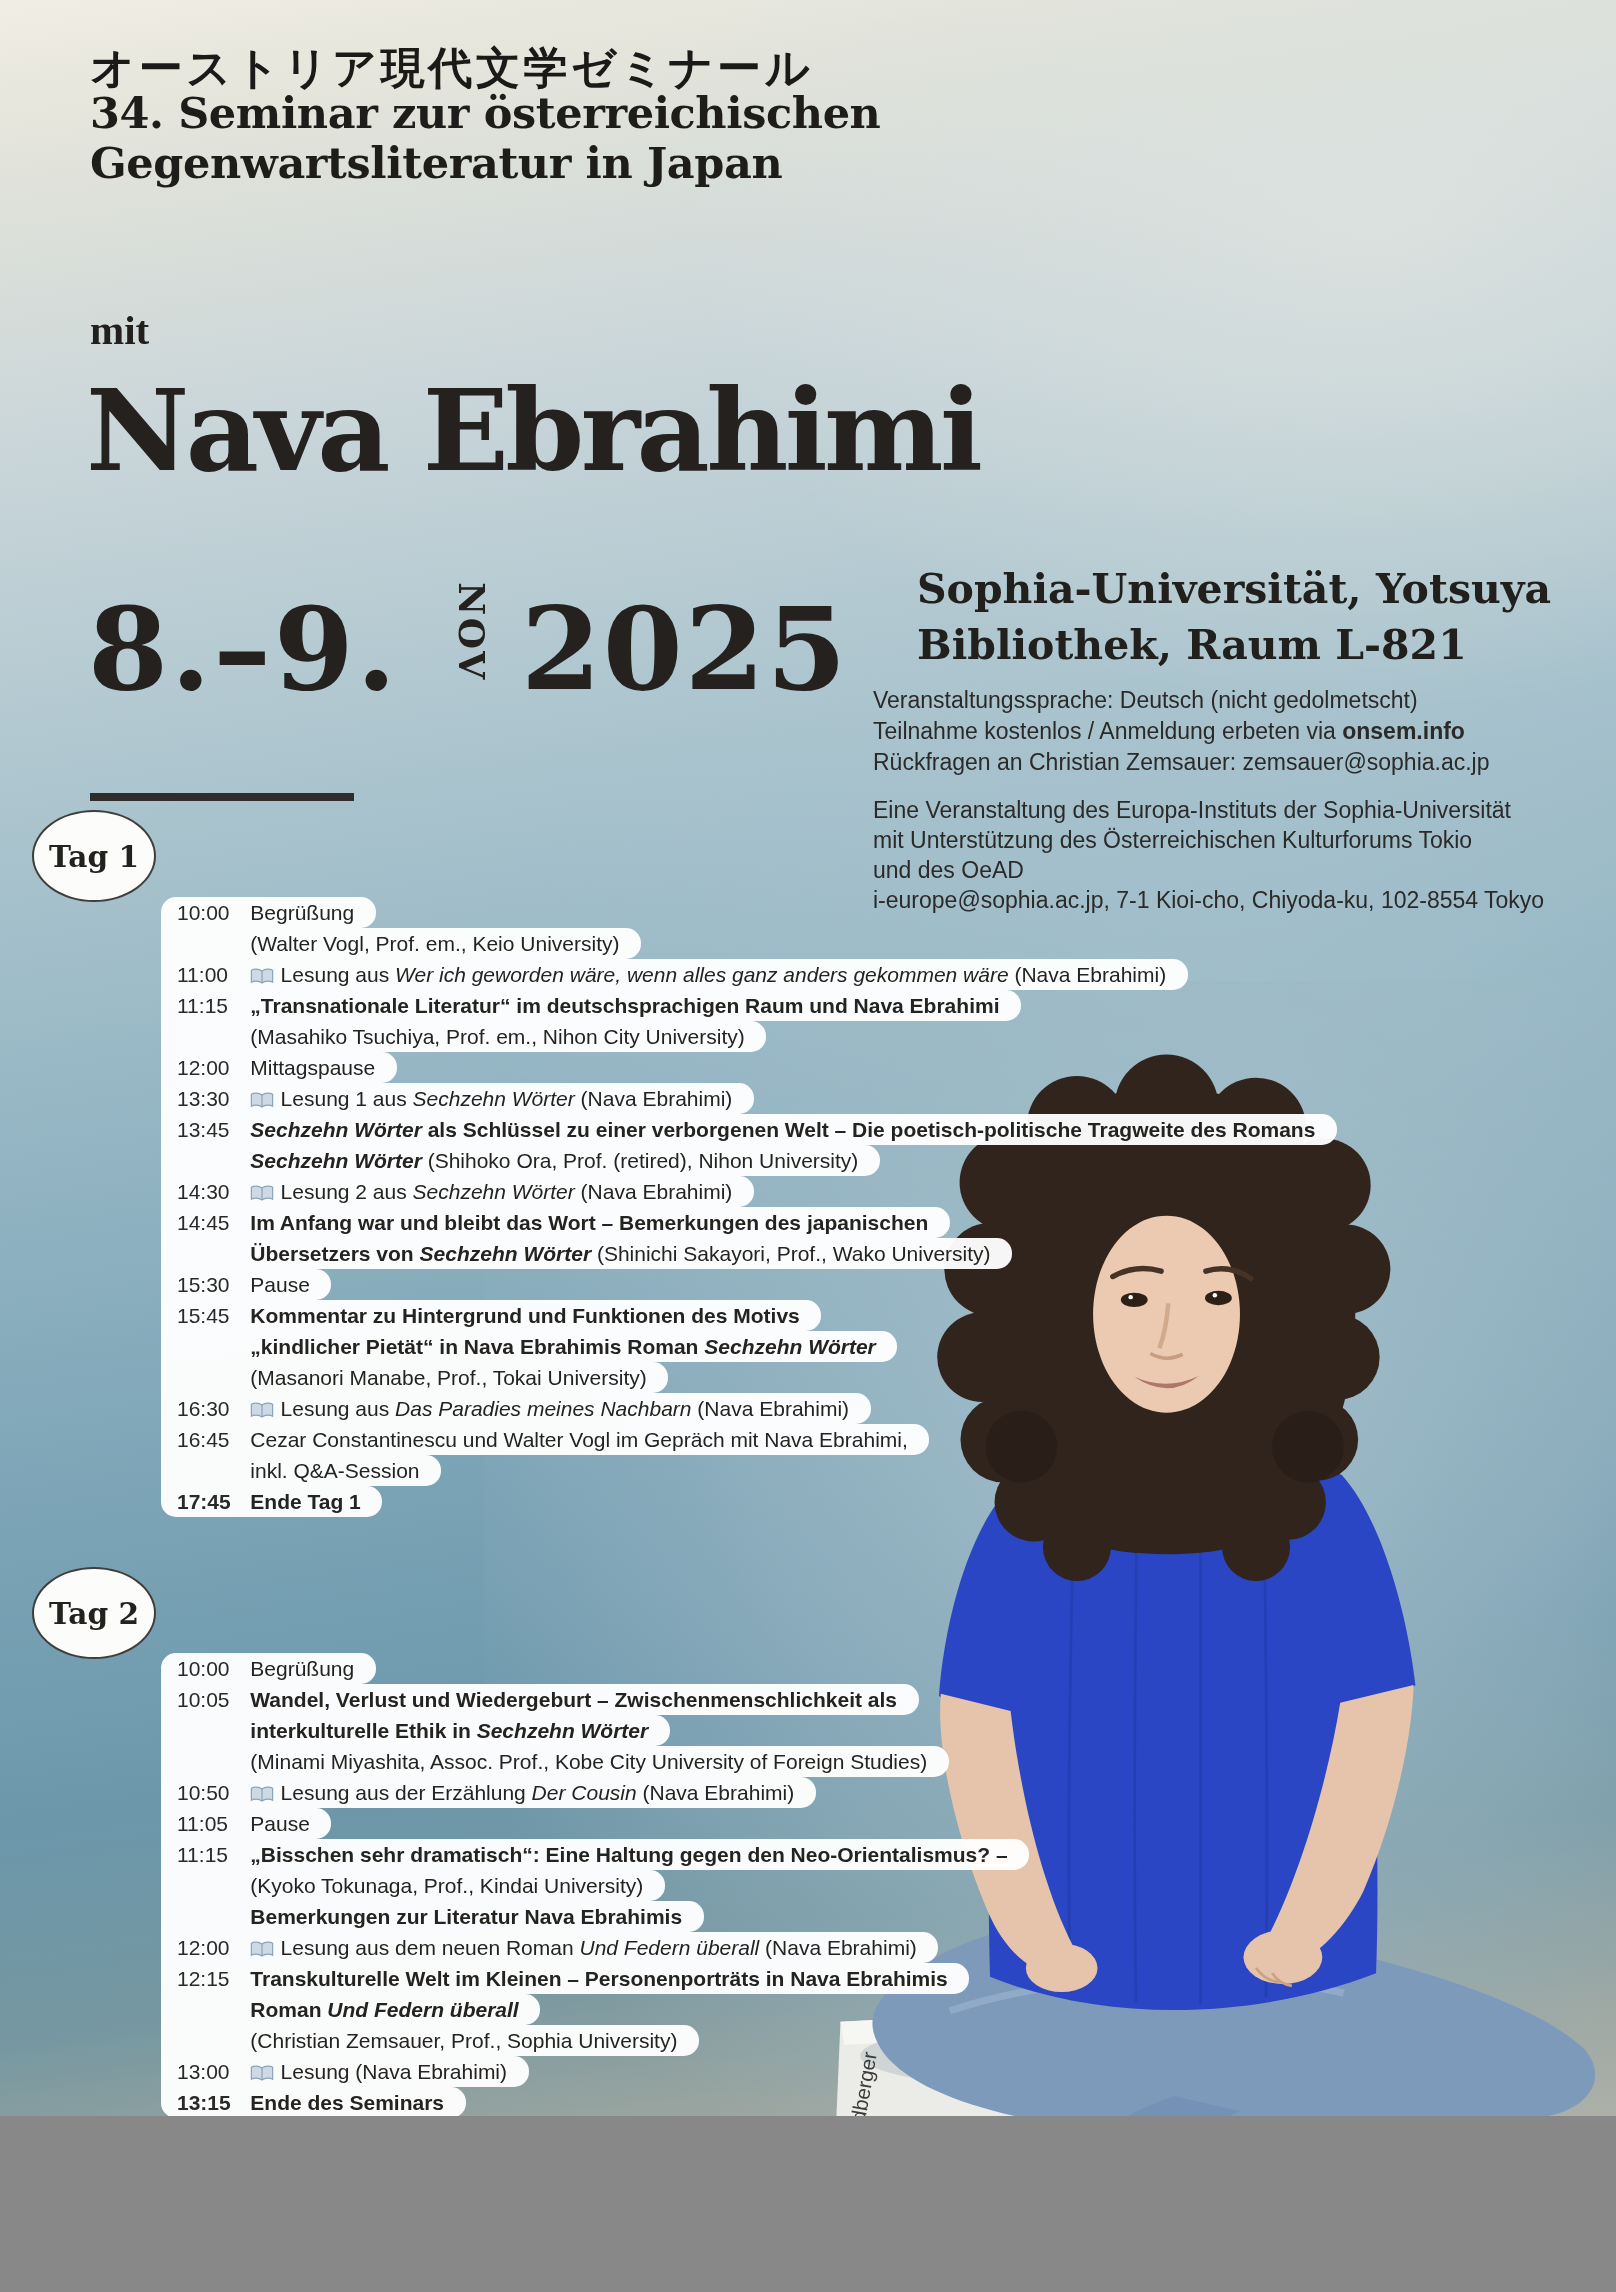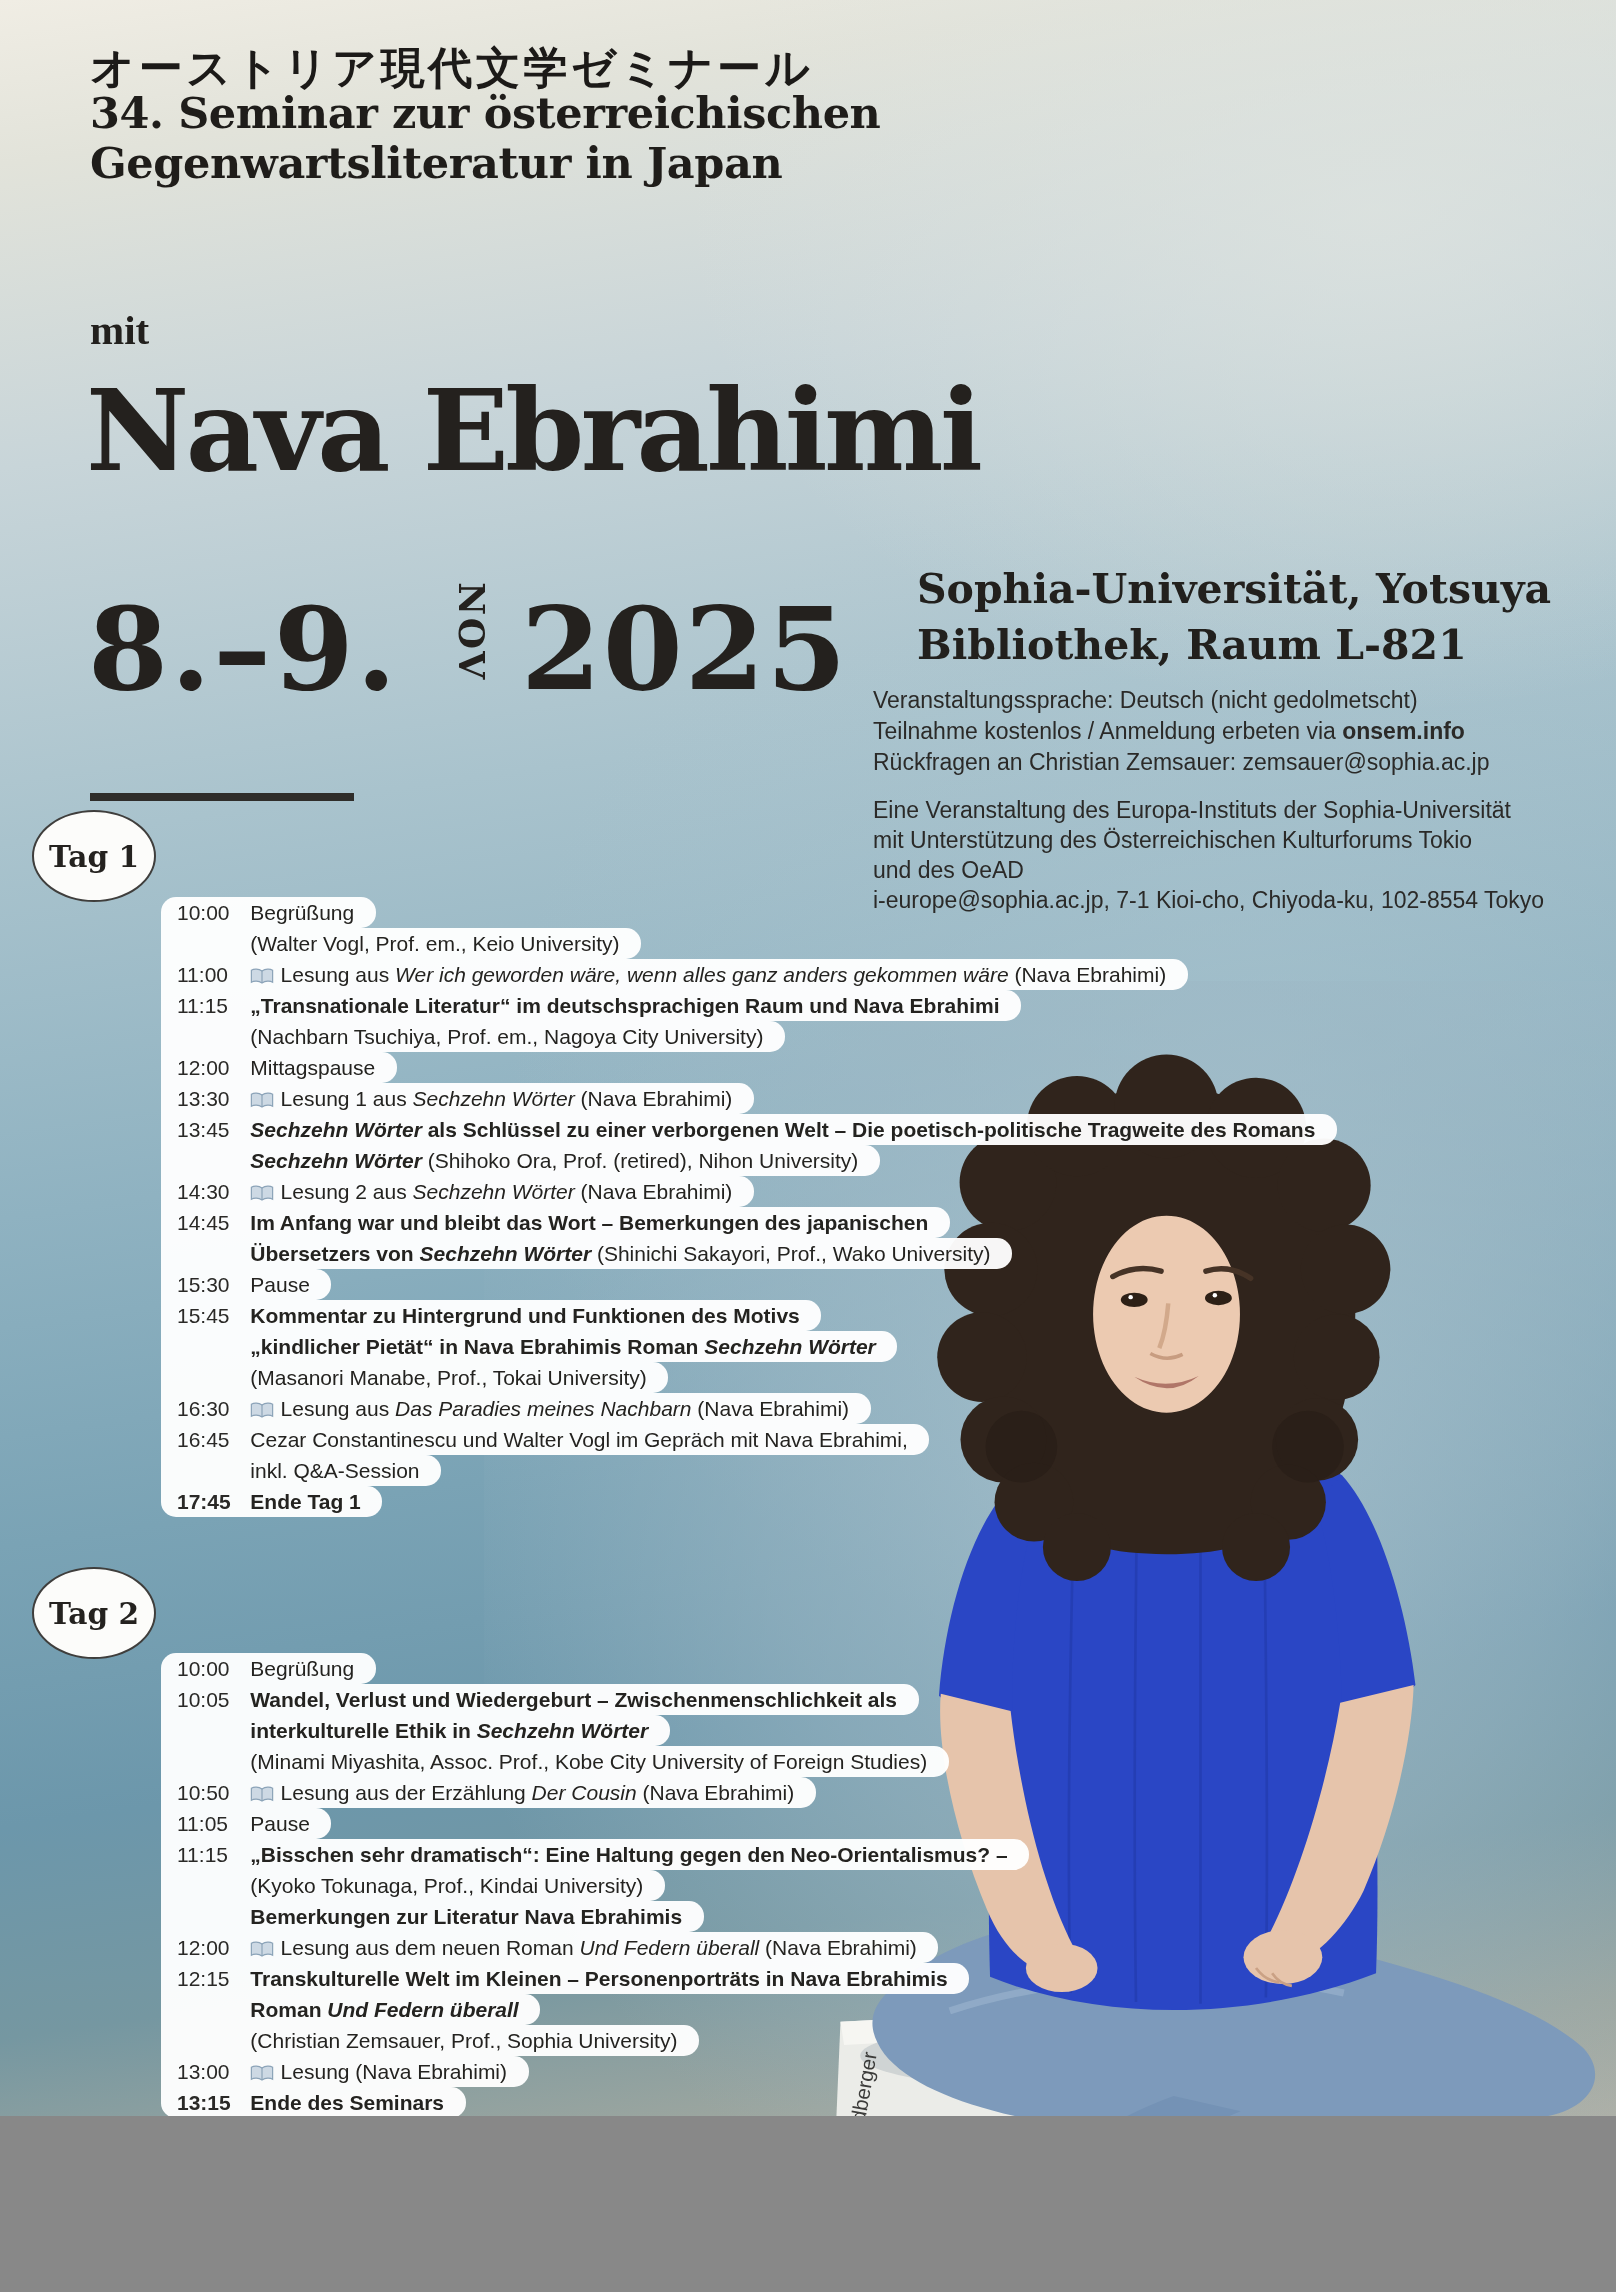--- a/index.html
+++ b/index.html
@@ -201,21 +201,21 @@
 
   <div class="abs day-badge badge1">Tag 1</div>
   <div class="abs schedule sched1">
       <div class="sched-line"><span class="time">10:00</span><span class="content"><span>Begrüßung</span></span></div>
       <div class="sched-line"><span class="time"></span><span class="content"><span>(Walter Vogl, Prof. em., Keio University)</span></span></div>
       <div class="sched-line"><span class="time">11:00</span><span class="content"><span class="book-icon"><svg viewBox="0 0 28 20" width="24" height="17">
               <path d="M14,3.5 C10,0.8 4.5,0.8 1.5,2.6 L1.5,16.8 C4.5,15 10,15 14,17.6 C18,15 23.5,15 26.5,16.8 L26.5,2.6 C23.5,0.8 18,0.8 14,3.5 Z" fill="#cdd9e4" stroke="#8ba3b8" stroke-width="1.4"></path>
               <line x1="14" y1="3.5" x2="14" y2="17.6" stroke="#8ba3b8" stroke-width="1.4"></line>
             </svg></span><span>Lesung aus </span><span class="i">Wer ich geworden wäre, wenn alles ganz anders gekommen wäre</span><span> (Nava Ebrahimi)</span></span></div>
       <div class="sched-line"><span class="time">11:15</span><span class="content"><span class="b">„Transnationale Literatur“ im deutschsprachigen Raum und Nava Ebrahimi</span></span></div>
-      <div class="sched-line"><span class="time"></span><span class="content"><span>(Nachbarn Tsuchiya, Prof. em., Nagoya City University)</span></span></div>
+      <div class="sched-line"><span class="time"></span><span class="content"><span>(Masahiko Tsuchiya, Prof. em., Nihon City University)</span></span></div>
       <div class="sched-line"><span class="time">12:00</span><span class="content"><span>Mittagspause</span></span></div>
       <div class="sched-line"><span class="time">13:30</span><span class="content"><span class="book-icon"><svg viewBox="0 0 28 20" width="24" height="17">
               <path d="M14,3.5 C10,0.8 4.5,0.8 1.5,2.6 L1.5,16.8 C4.5,15 10,15 14,17.6 C18,15 23.5,15 26.5,16.8 L26.5,2.6 C23.5,0.8 18,0.8 14,3.5 Z" fill="#cdd9e4" stroke="#8ba3b8" stroke-width="1.4"></path>
               <line x1="14" y1="3.5" x2="14" y2="17.6" stroke="#8ba3b8" stroke-width="1.4"></line>
             </svg></span><span>Lesung 1 aus </span><span class="i">Sechzehn Wörter</span><span> (Nava Ebrahimi)</span></span></div>
       <div class="sched-line"><span class="time">13:45</span><span class="content"><span class="b i">Sechzehn Wörter</span><span class="b"> als Schlüssel zu einer verborgenen Welt – Die poetisch-politische Tragweite des Romans</span></span></div>
       <div class="sched-line"><span class="time"></span><span class="content"><span class="b i">Sechzehn Wörter</span><span> (Shihoko Ora, Prof. (retired), Nihon University)</span></span></div>
       <div class="sched-line"><span class="time">14:30</span><span class="content"><span class="book-icon"><svg viewBox="0 0 28 20" width="24" height="17">
               <path d="M14,3.5 C10,0.8 4.5,0.8 1.5,2.6 L1.5,16.8 C4.5,15 10,15 14,17.6 C18,15 23.5,15 26.5,16.8 L26.5,2.6 C23.5,0.8 18,0.8 14,3.5 Z" fill="#cdd9e4" stroke="#8ba3b8" stroke-width="1.4"></path>
               <line x1="14" y1="3.5" x2="14" y2="17.6" stroke="#8ba3b8" stroke-width="1.4"></line>

